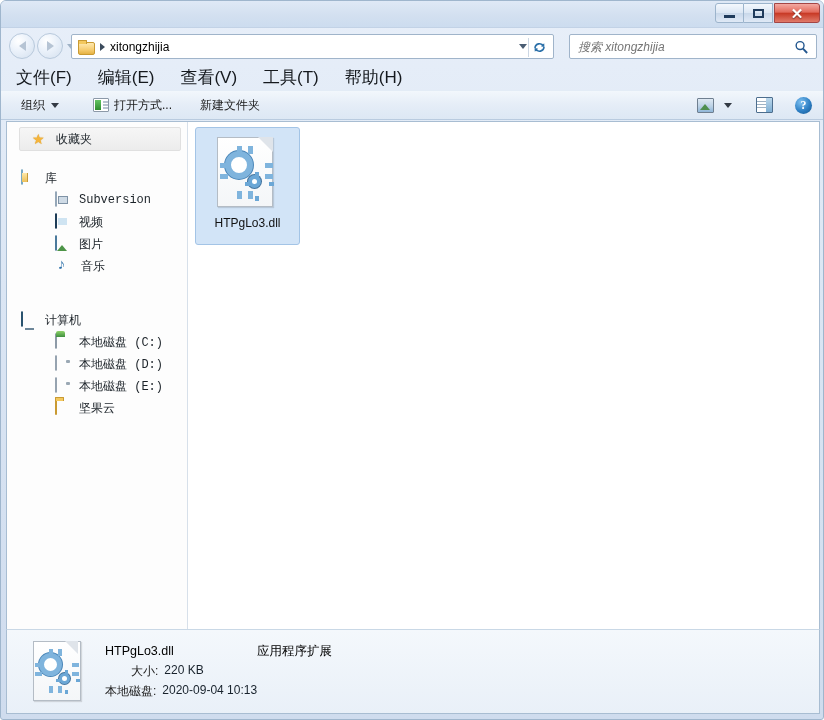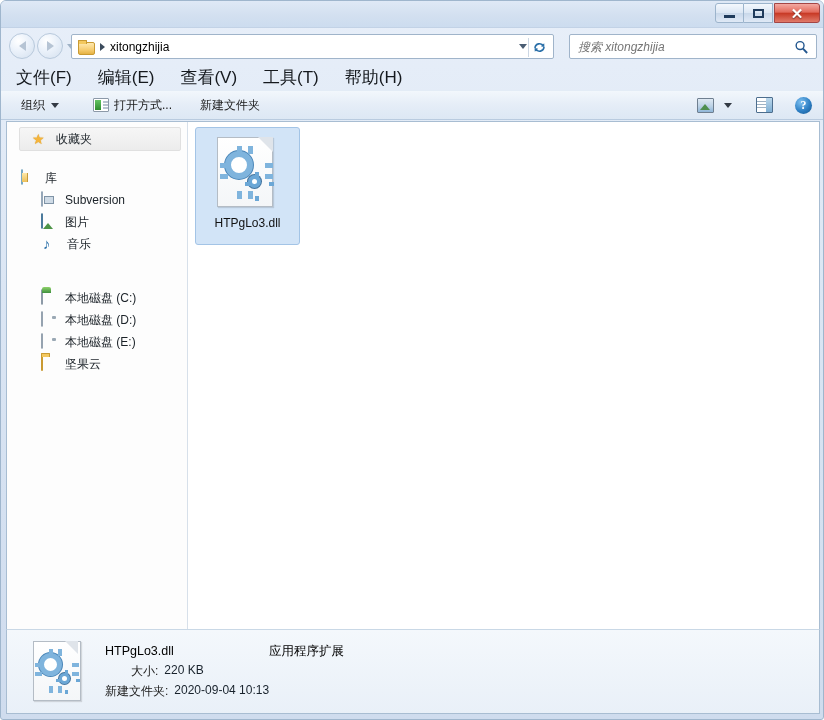--- a/index.html
+++ b/index.html
@@ -245,21 +245,21 @@
     border-right: 1px solid #d7e0ea;
     padding-top: 5px;
     overflow: hidden;
   }
   .sb-row {
     display: flex; align-items: center;
     height: 22px; font-size: 12px; color: #1b2228;
     padding-left: 18px; cursor: default;
   }
   .sb-row.header { padding-left: 14px; font-weight: normal; }
-  .sb-row.child  { padding-left: 34px; }
+  .sb-row.child  { padding-left: 48px; font-family: Liberation Mono, monospace; }
   .sb-row.favorites {
     background: linear-gradient(180deg,#f6f6f6 0%, #ececec 100%);
     border: 1px solid #e0e0e0;
     margin: 0 6px 0 12px;
     border-radius: 2px; padding-left: 12px;
     height: 24px;
   }
   .sb-gap { height: 16px; }
   .sb-ico { width: 17px; height: 16px; margin-right: 7px; flex: 0 0 auto; position: relative; }
   .sb-label { white-space: nowrap; }
@@ -596,31 +596,39 @@
 
       <div class="sb-row header">
         <span class="sb-ico"><span class="ico-library"></span></span>
         <span class="sb-label">库</span>
       </div>
       <div class="sb-row child">
         <span class="sb-ico"><span class="ico-subversion"></span></span>
         <span class="sb-label">Subversion</span>
       </div>
       <div class="sb-row child">
+        <span class="sb-ico"><span class="ico-video"></span></span>
+        <span class="sb-label">视频</span>
+      </div>
+      <div class="sb-row child">
         <span class="sb-ico"><span class="ico-picture"></span></span>
         <span class="sb-label">图片</span>
       </div>
       <div class="sb-row child">
         <span class="sb-ico ico-music">♪</span>
         <span class="sb-label">音乐</span>
       </div>
 
       <div class="sb-gap"></div>
       <div class="sb-gap"></div>
 
+      <div class="sb-row header">
+        <span class="sb-ico"><span class="ico-computer"></span></span>
+        <span class="sb-label">计算机</span>
+      </div>
       <div class="sb-row child">
         <span class="sb-ico"><span class="ico-drivec"></span></span>
         <span class="sb-label">本地磁盘 (C:)</span>
       </div>
       <div class="sb-row child">
         <span class="sb-ico"><span class="ico-drive"></span></span>
         <span class="sb-label">本地磁盘 (D:)</span>
       </div>
       <div class="sb-row child">
         <span class="sb-ico"><span class="ico-drive"></span></span>
@@ -663,19 +671,19 @@
       <div class="st-primary">HTPgLo3.dll</div>
 
       <div class="st-primary">应用程序扩展</div>
       <div class="st-row-inner" style="padding-left:26px;">
         <span class="st-key">大小:</span>
         <span class="st-val">220 KB</span>
       </div>
 
       <div></div>
       <div class="st-row-inner">
-        <span class="st-key">新建文件夹:</span>
+        <span class="st-key">本地磁盘:</span>
         <span class="st-val">2020-09-04 10:13</span>
       </div>
     </div>
   </div>
 
 </div>
 
 </body></html>

